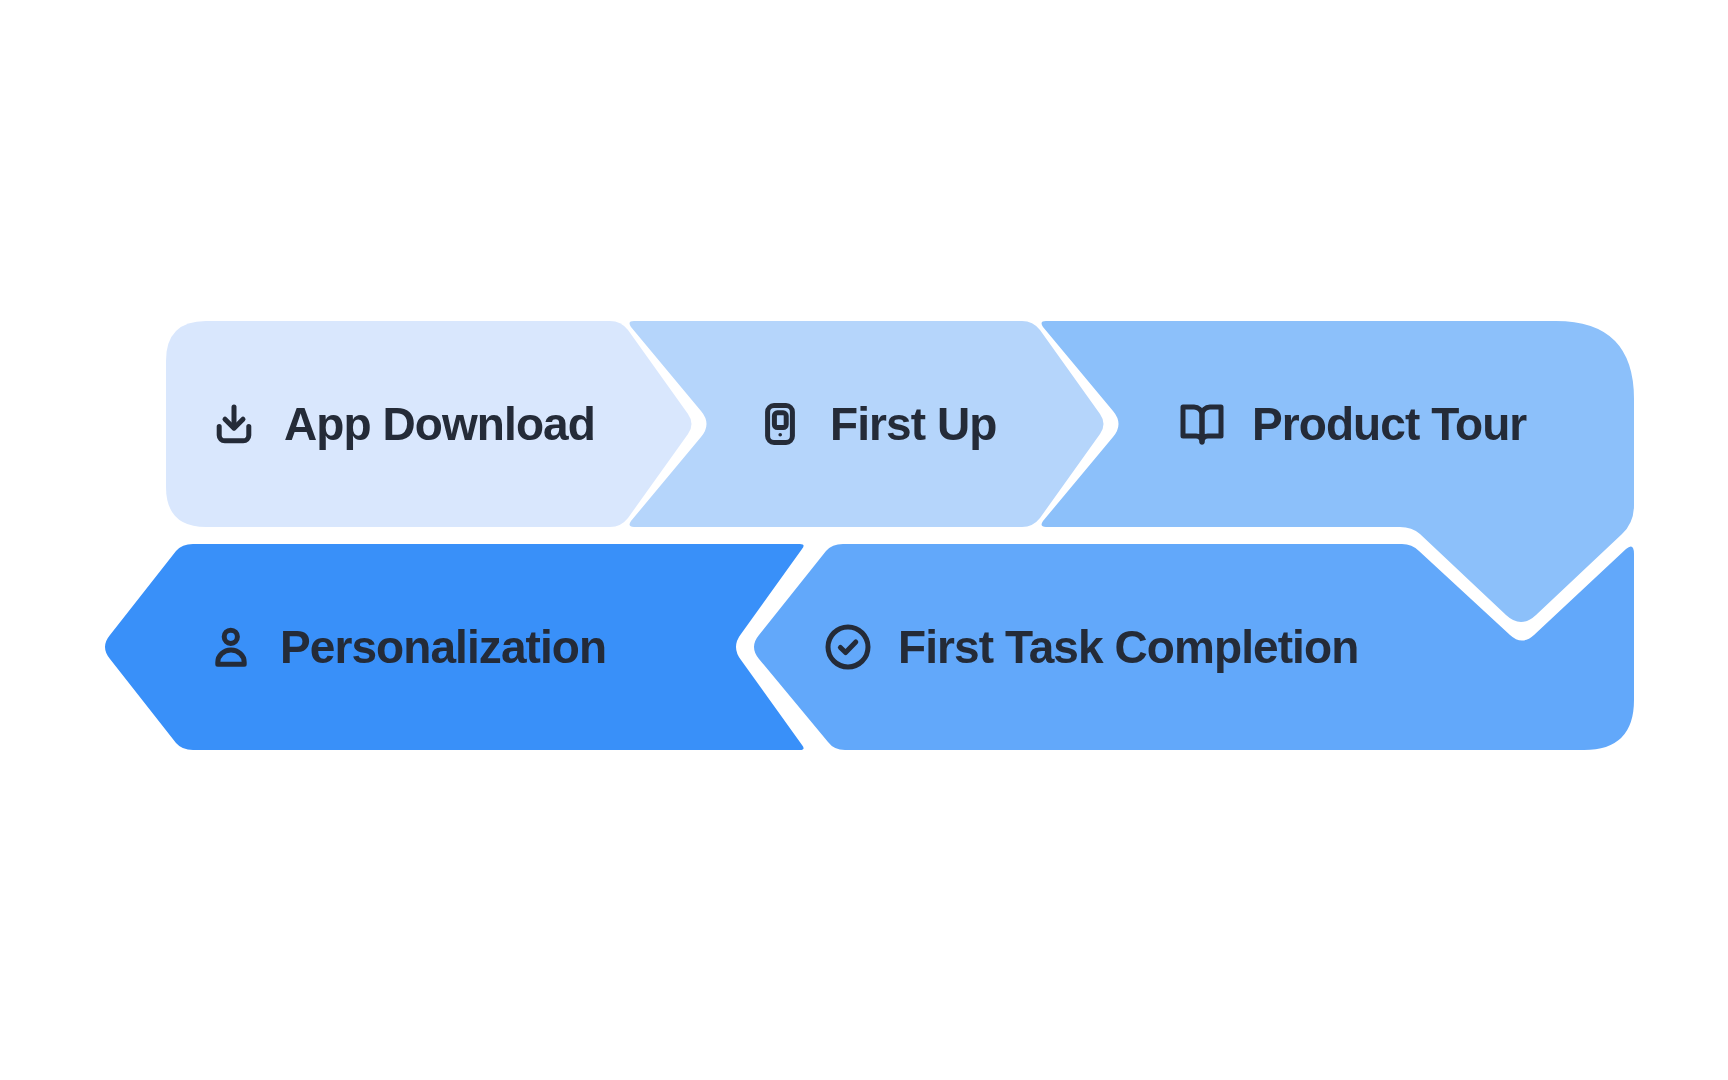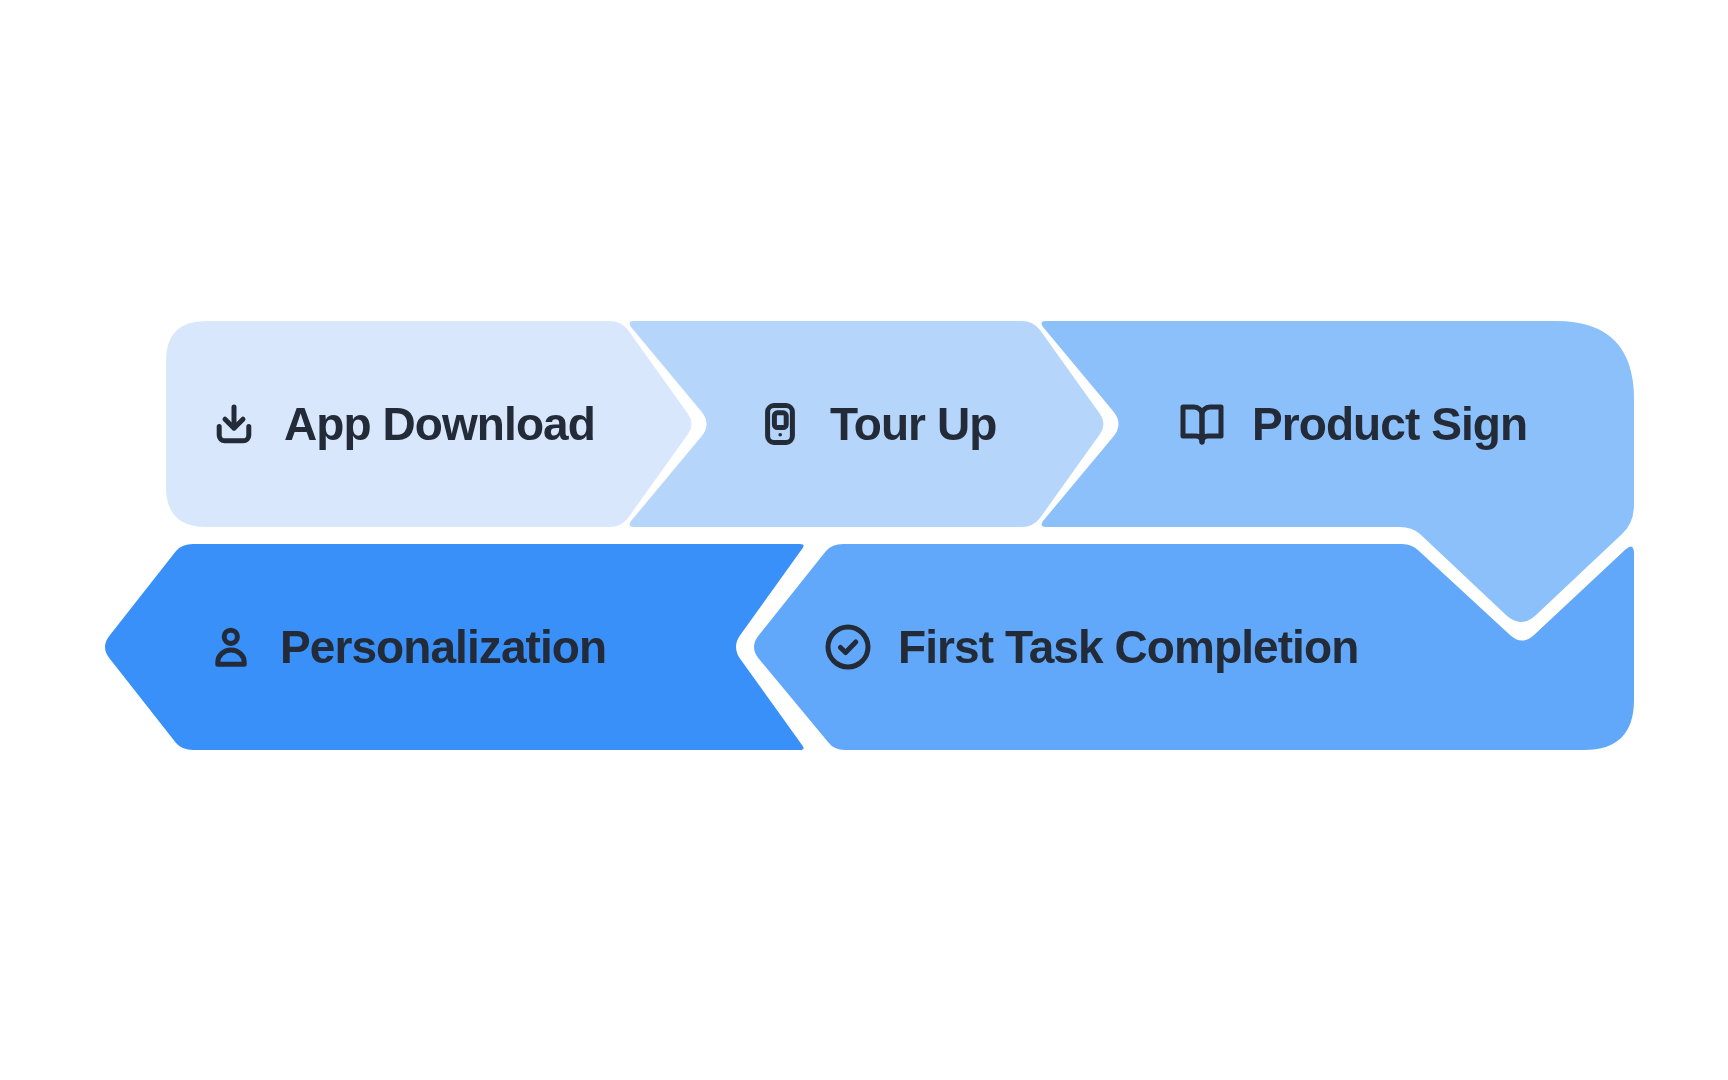--- a/index.html
+++ b/index.html
@@ -69,29 +69,29 @@
     </svg>
     <span>App Download</span>
   </div>
 
   <div class="step-label lbl-2">
     <svg viewBox="0 0 24 24">
       <rect x="5.8" y="2.8" width="12.4" height="18.4" rx="3.2"></rect>
       <rect x="9.2" y="6.4" width="5.9" height="7.4" rx="1.5"></rect>
       <circle cx="12.1" cy="17.4" r="0.9" fill="currentColor" stroke="none" style="fill:var(--ink,#242b38)"></circle>
     </svg>
-    <span>Tour Up</span>
+    <span>First Up</span>
   </div>
 
   <div class="step-label lbl-3">
     <svg viewBox="0 0 24 24">
       <path d="M2.5 3.5h5.5a4 4 0 0 1 4 4v13.5a3 3 0 0 0-3-3h-6.5z"></path>
       <path d="M21.5 3.5h-5.5a4 4 0 0 0-4 4v13.5a3 3 0 0 1 3-3h6.5z"></path>
     </svg>
-    <span>Product Sign</span>
+    <span>Product Tour</span>
   </div>
 
   <div class="step-label lbl-5">
     <svg viewBox="0 0 24 24">
       <circle cx="12.4" cy="6.9" r="3.3"></circle>
       <path d="M19.1 20.6H5.9v-1a6.6 6.1 0 0 1 13.2 0z"></path>
     </svg>
     <span>Personalization</span>
   </div>
 

